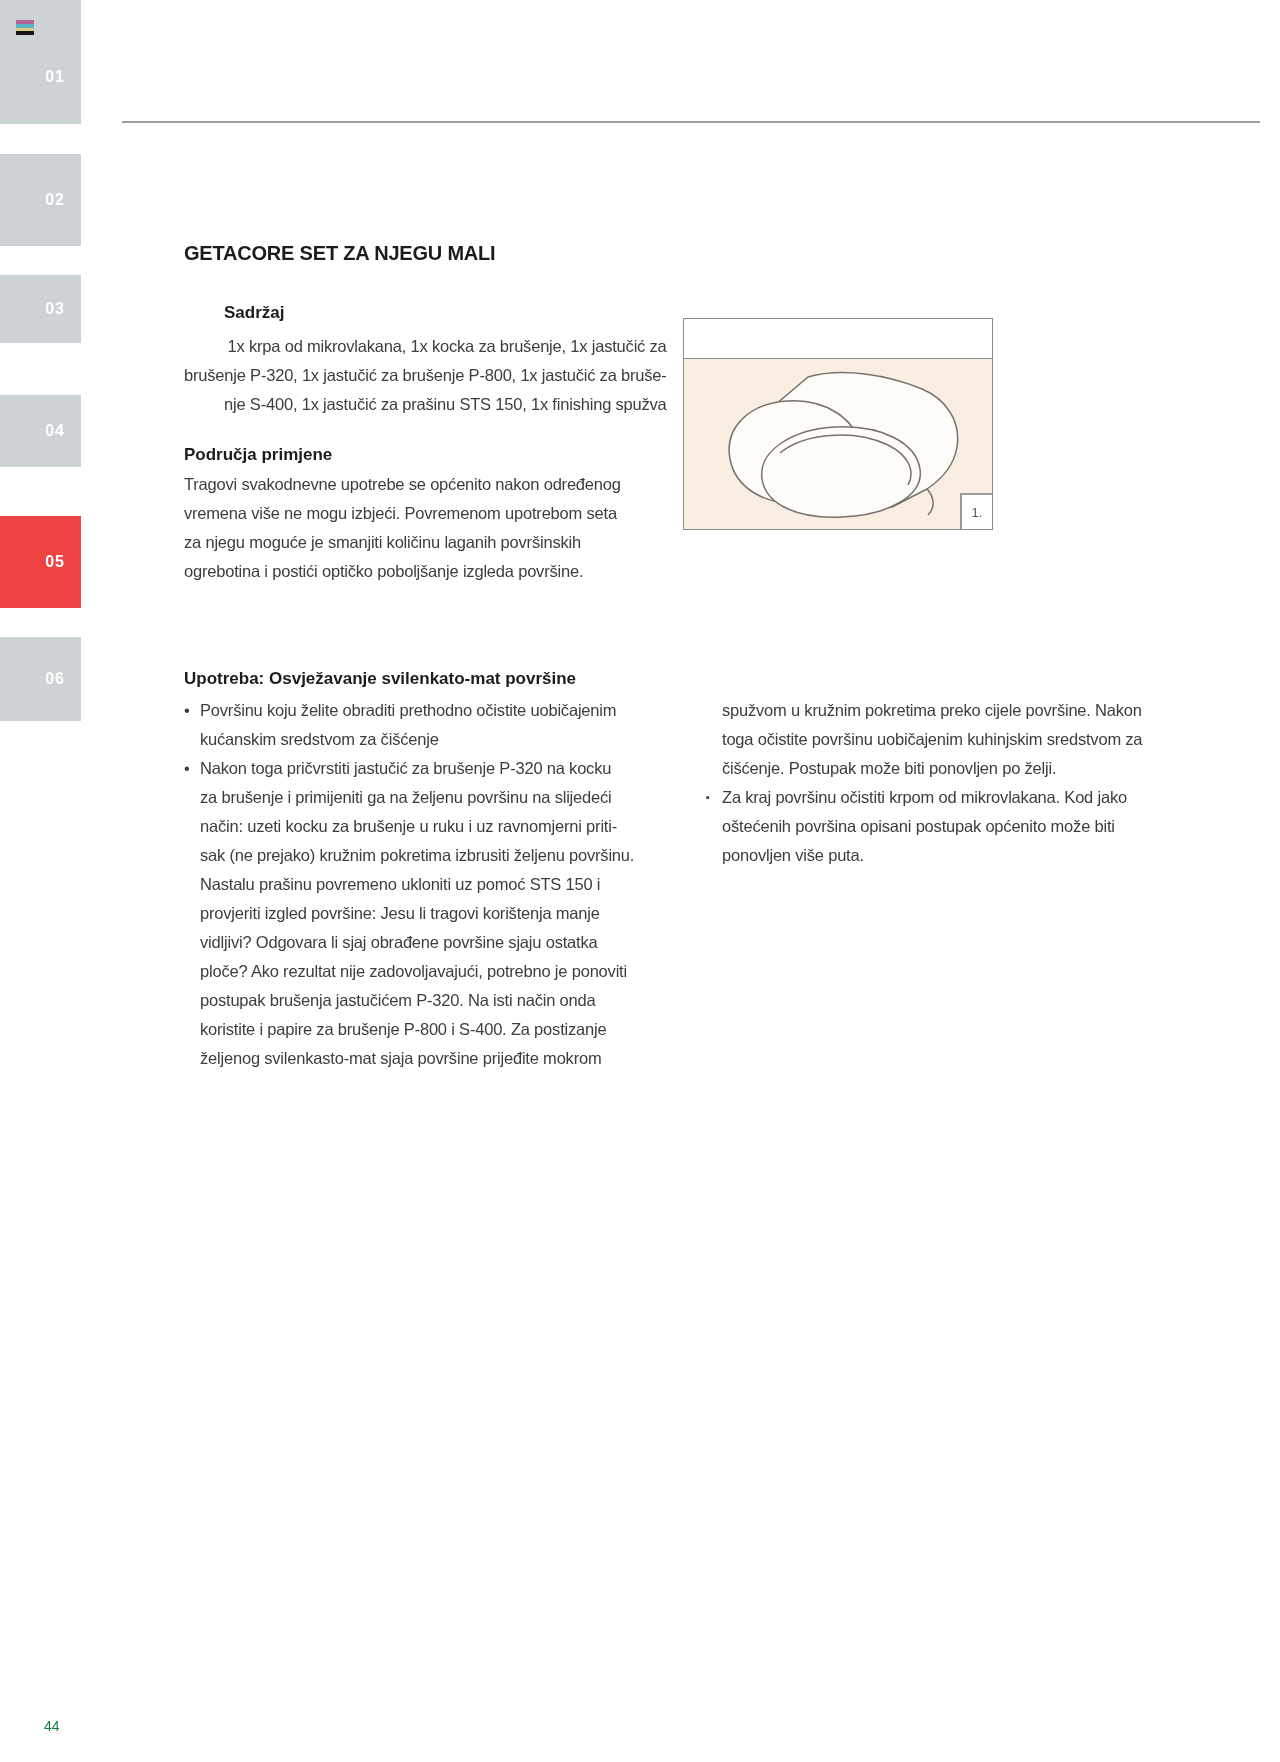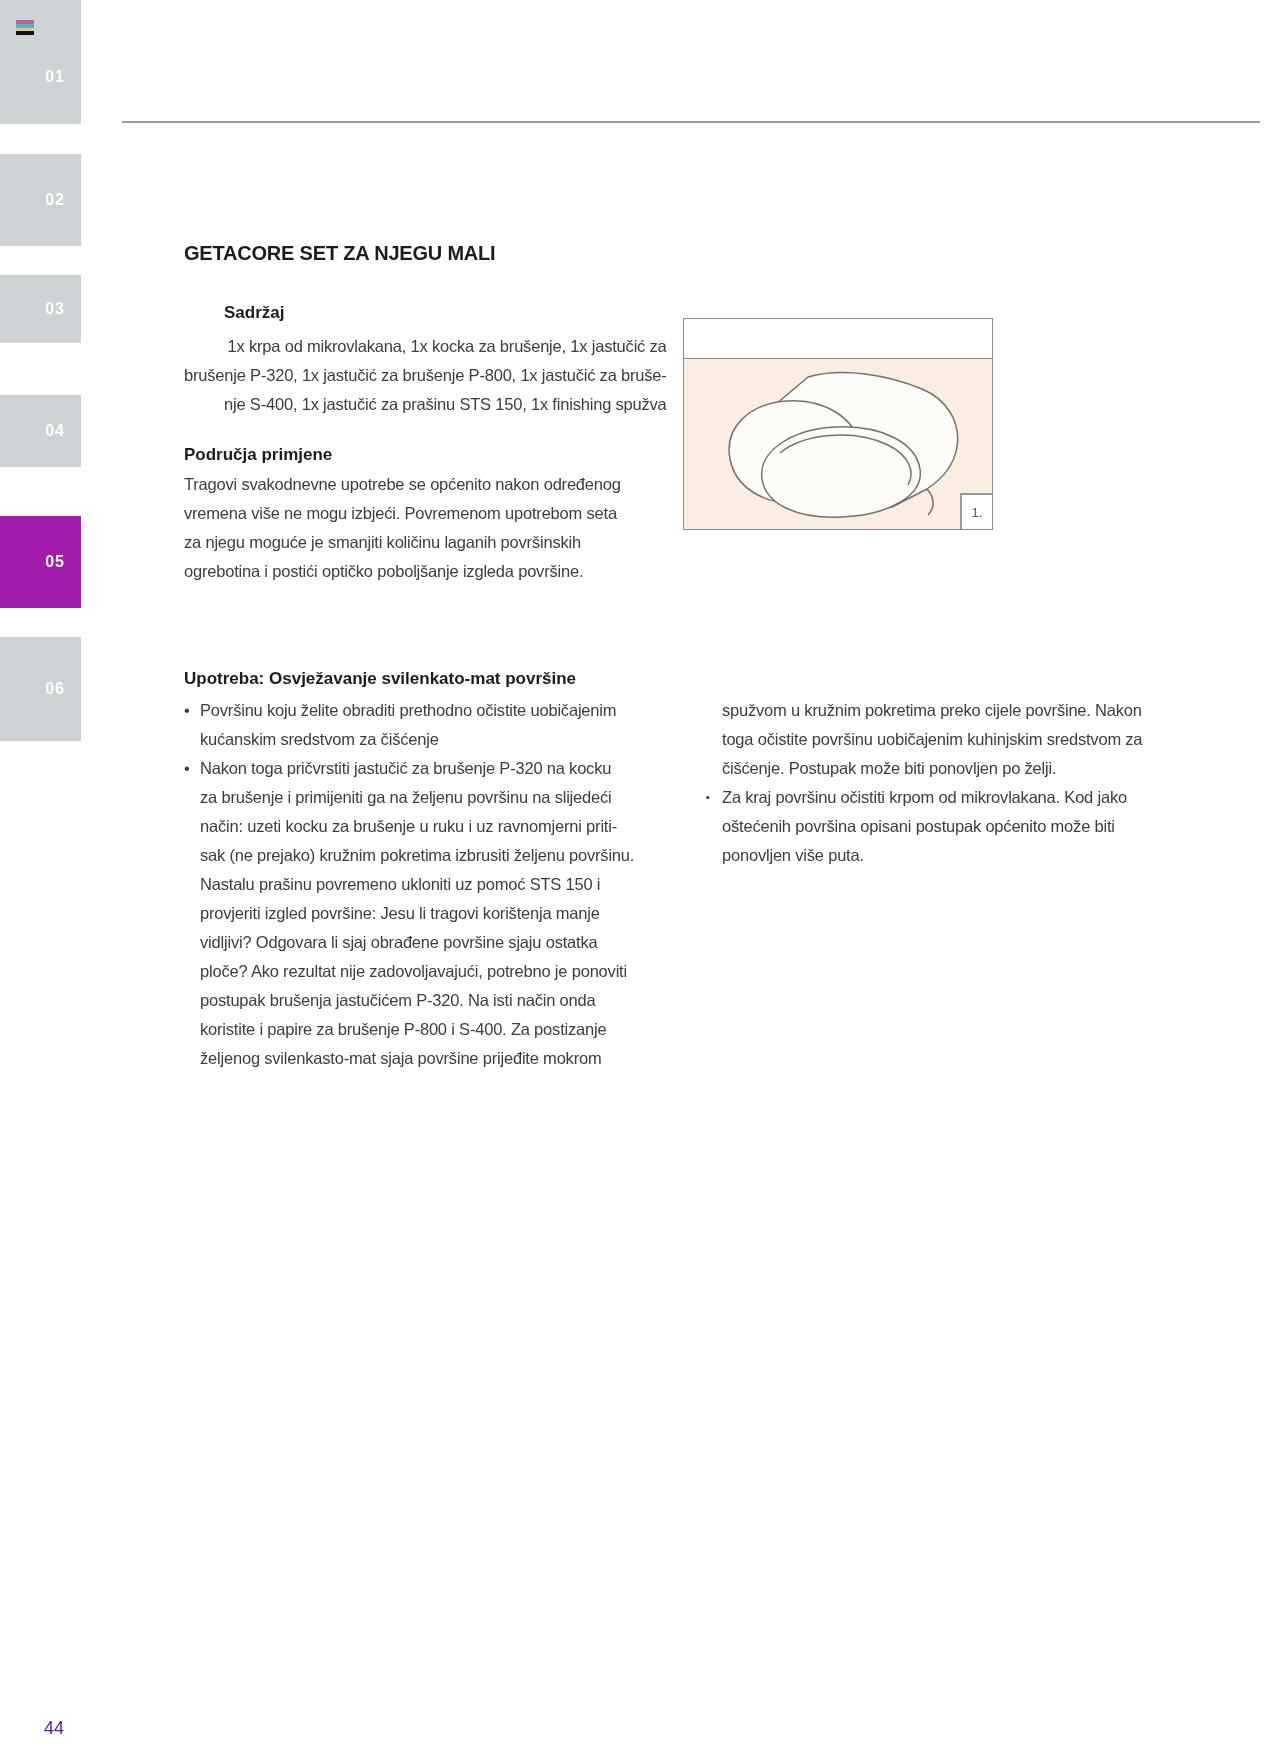--- a/index.html
+++ b/index.html
@@ -8,27 +8,27 @@
     font-family:"Liberation Sans",sans-serif;color:#3d3d3b;overflow:hidden;
   }
   
   .sidebar{position:absolute;left:0;top:0;width:81px;height:1762px;}
   .tab{
     position:absolute;left:0;width:81px;background:#cdd2d5;
     display:flex;align-items:center;justify-content:flex-end;
     padding-right:16px;box-sizing:border-box;
     color:#ffffff;font-weight:bold;font-size:16px;letter-spacing:1px;
   }
-  .tab.active{background:#a21caf;}
+  .tab.active{background:#ef4444;}
   .tab-01{top:0;height:124px;padding-top:30px;}
   .tab-02{top:154px;height:92px;}
   .tab-03{top:275px;height:68px;}
   .tab-04{top:395px;height:72px;}
   .tab-05{top:516px;height:92px;}
-  .tab-06{top:637px;height:104px;}
+  .tab-06{top:637px;height:84px;}
   .regmark{position:absolute;left:16px;top:20px;width:18px;height:15px;display:block;}
   .regmark i{display:block;width:18px;height:4px;}
   .regmark i:nth-child(3){height:3px;}
   
   .doc-title{
     position:absolute;left:184px;top:68px;
     font-size:27px;letter-spacing:0.5px;color:#55585a;font-weight:400;
     white-space:pre;
   }
   .head-rule{position:absolute;left:122px;top:121px;width:1138px;height:2px;background:#9a9ea0;}
@@ -56,21 +56,21 @@
   }
   .figure-band{position:absolute;left:0;top:0;width:100%;height:40px;background:#ffffff;border-bottom:1px solid #8c8c8c;box-sizing:border-box;}
   .figure-art{position:absolute;left:0;top:40px;width:308px;height:170px;}
   .figure-label{
     position:absolute;right:0;bottom:0;width:32px;height:36px;
     background:#ffffff;border:2px solid #9a9a9a;border-right:none;border-bottom:none;
     box-sizing:border-box;display:flex;align-items:center;justify-content:center;
     font-size:13px;color:#5a5a5a;
   }
   
-  .page-num{position:absolute;left:44px;top:1718px;font-size:18px;color:#4c1d95;}
+  .page-num{position:absolute;left:44px;top:1718px;font-size:14px;color:#15803d;}
 </style>
 </head>
 <body>
 
 <div class="page">
 
   <aside class="sidebar">
     <div class="tab tab-01">
       <span class="regmark">
           <i style="background: rgb(180, 99, 155);"></i>

